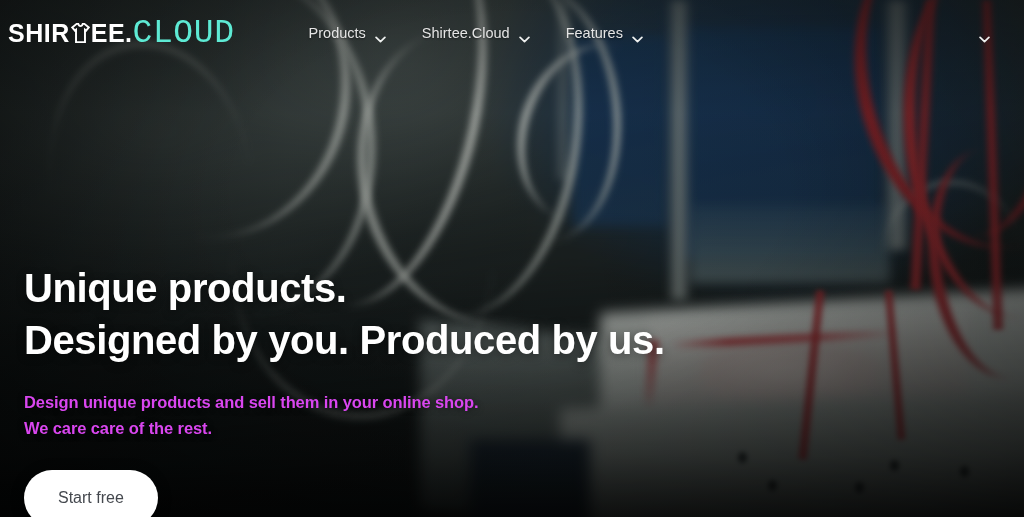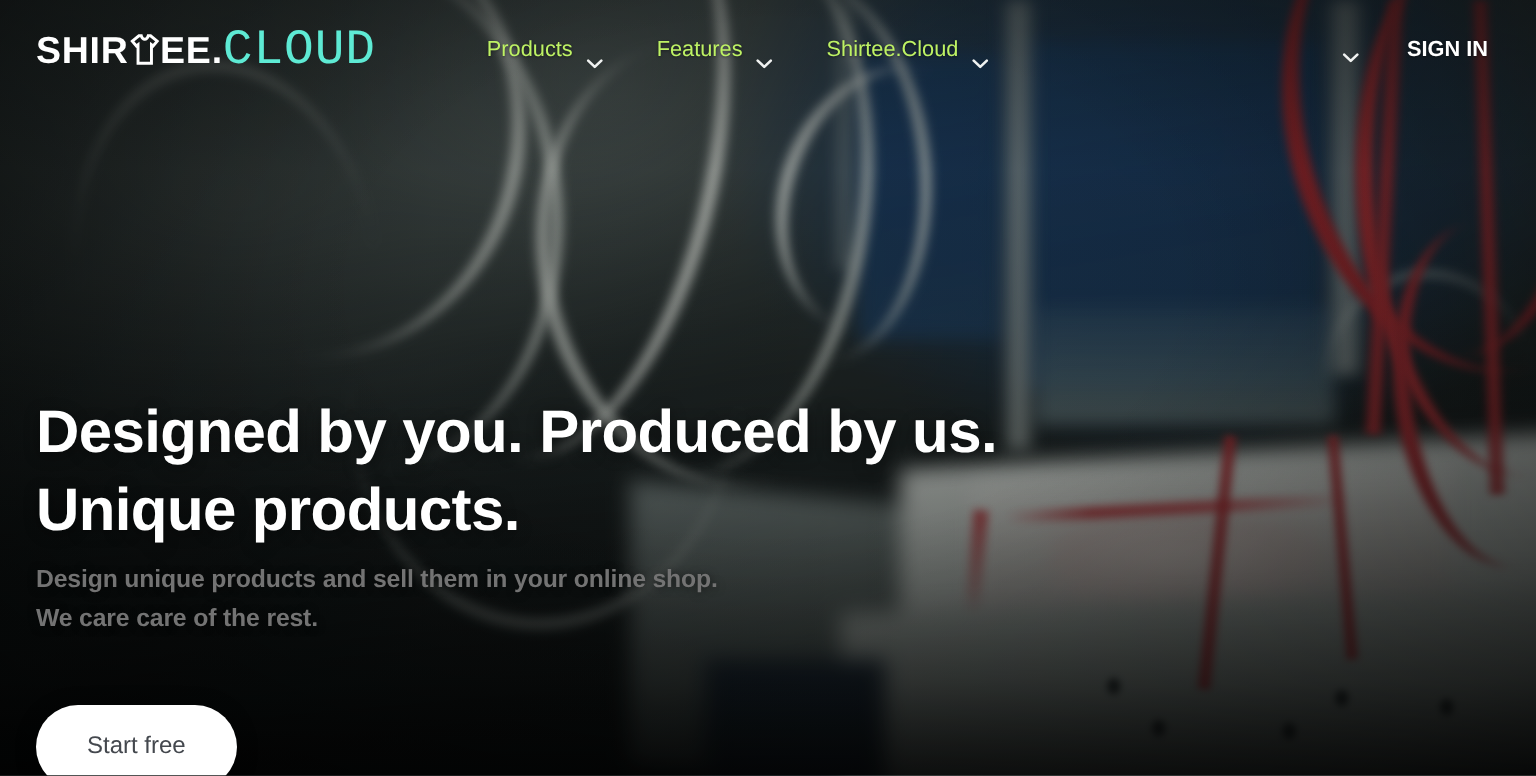--- a/index.html
+++ b/index.html
@@ -158,40 +158,40 @@
   .tint {
     position: absolute; inset: 0;
     background: rgba(28,42,40,.20);
     mix-blend-mode: multiply;
   }
 
   
   .header {
     position: absolute; left: 0; top: 0; right: 0; height: 66px;
     display: flex; align-items: center; z-index: 20;
-    padding: 0 22px 0 24px;
+    padding: 0 22px 0 8px;
   }
 
   .logo { display: flex; align-items: baseline; user-select: none; }
   .logo-brand {
     font-size: 25px; font-weight: bold; color: #ffffff;
     letter-spacing: .5px; line-height: 1;
     display: inline-flex; align-items: baseline;
   }
   .logo-tshirt { display: inline-block; width: 21px; height: 22px; margin: 0 0px; position: relative; top: 2px; }
   .logo-dot { font-size: 25px; font-weight: bold; color: #ffffff; }
   .logo-suffix {
     font-size: 33px; font-weight: 300; color: #5eead4;
     letter-spacing: .6px; line-height: 1; font-family: Liberation Mono, monospace;
   }
 
   .nav { display: flex; align-items: center; margin-left: 56px; gap: 0; }
   .nav-item {
-    display: flex; align-items: flex-end; gap: 9px;
-    color: #bef264; font-size: 14.5px; padding: 6px 18px;
+    display: flex; align-items: center; gap: 9px;
+    color: #e5e5e5; font-size: 14.5px; padding: 6px 18px;
     cursor: pointer; white-space: nowrap;
     text-shadow: 0 1px 2px rgba(0,0,0,.45);
   }
   .chev { display: inline-block; width: 11px; height: 7px; }
 
   .header-right { margin-left: auto; display: flex; align-items: center; gap: 0; }
   .lang {
     display: flex; align-items: center; gap: 10px;
     color: #f0f2f1; font-size: 14.5px; padding: 6px 12px; cursor: pointer;
     text-shadow: 0 1px 2px rgba(0,0,0,.45);
@@ -205,22 +205,22 @@
   
   .hero-copy {
     position: absolute; left: 24px; top: 262px; z-index: 20;
   }
   .headline {
     color: #ffffff; font-weight: bold; font-size: 40px;
     line-height: 1.3; letter-spacing: -0.4px;
     text-shadow: 0 2px 10px rgba(0,0,0,.45);
   }
   .subhead {
-    margin-top: 8px;
-    color: #737373; font-weight: bold; font-size: 16.5px;
+    margin-top: 24px;
+    color: #d946ef; font-weight: bold; font-size: 16.5px;
     line-height: 1.55; letter-spacing: -0.1px;
     text-shadow: 0 1px 6px rgba(0,0,0,.5);
   }
   .cta {
     position: absolute; left: 24px; top: 470px; z-index: 20;
     display: inline-flex; align-items: center; justify-content: center;
     height: 56px; padding: 0 34px;
     background: #ffffff; color: #44484e;
     font-size: 16px; border: none; border-radius: 30px;
     cursor: pointer; font-family: "Liberation Sans", sans-serif;
@@ -299,53 +299,52 @@
     <nav class="nav">
       <div class="nav-item">
         <span>Products</span>
         <span class="chev">
           <svg viewBox="0 0 12 8" width="11" height="7" aria-hidden="true">
               <path d="M1 1.6 L6 6.4 L11 1.6" fill="none" stroke="#f0f2f1" stroke-width="2" stroke-linecap="round" stroke-linejoin="round"></path>
             </svg>
         </span>
       </div>
       <div class="nav-item">
-        <span>Features</span>
+        <span>Shirtee.Cloud</span>
         <span class="chev">
           <svg viewBox="0 0 12 8" width="11" height="7" aria-hidden="true">
               <path d="M1 1.6 L6 6.4 L11 1.6" fill="none" stroke="#f0f2f1" stroke-width="2" stroke-linecap="round" stroke-linejoin="round"></path>
             </svg>
         </span>
       </div>
       <div class="nav-item">
-        <span>Shirtee.Cloud</span>
+        <span>Features</span>
         <span class="chev">
           <svg viewBox="0 0 12 8" width="11" height="7" aria-hidden="true">
               <path d="M1 1.6 L6 6.4 L11 1.6" fill="none" stroke="#f0f2f1" stroke-width="2" stroke-linecap="round" stroke-linejoin="round"></path>
             </svg>
         </span>
       </div>
     </nav>
 
     <div class="header-right">
       <div class="lang">
         <span class="chev">
           <svg viewBox="0 0 12 8" width="11" height="7" aria-hidden="true">
               <path d="M1 1.6 L6 6.4 L11 1.6" fill="none" stroke="#f0f2f1" stroke-width="2" stroke-linecap="round" stroke-linejoin="round"></path>
             </svg>
         </span>
       </div>
-      <div class="signin">SIGN IN</div>
     </div>
   </div>
 
   <div class="hero-copy">
     <div class="headline">
+      <div>Unique products.</div>
       <div>Designed by you. Produced by us.</div>
-      <div>Unique products.</div>
     </div>
     <div class="subhead">
       <div>Design unique products and sell them in your online shop.</div>
       <div>We care care of the rest.</div>
     </div>
   </div>
 
   <button class="cta">Start free</button>
 
 </div>

